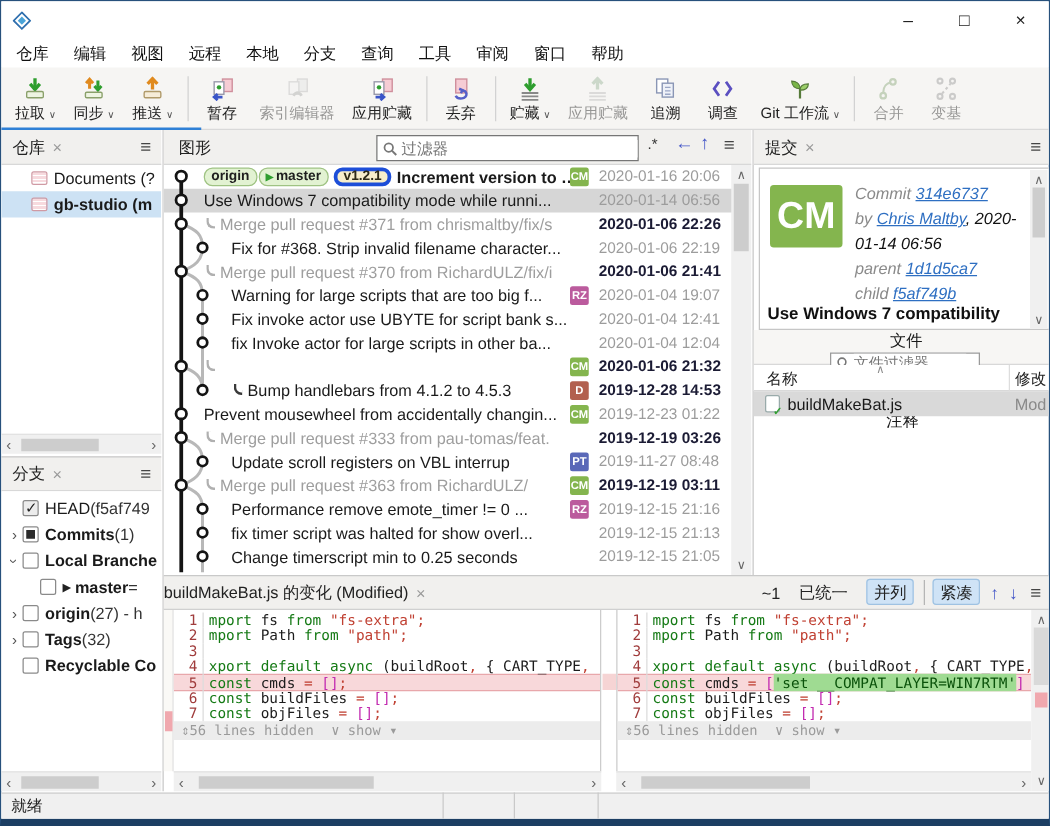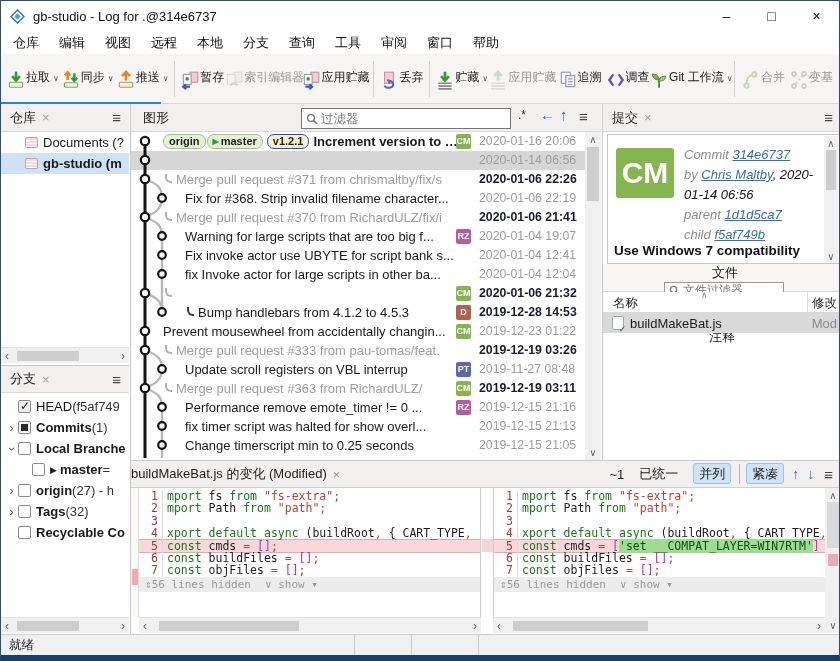--- a/index.html
+++ b/index.html
@@ -13,21 +13,21 @@
   .titlebar .title{font-size:13px;color:#111;}
   .wctrls{position:absolute;right:0;top:0;height:30px;display:flex;}
   .wctrl{width:45px;height:30px;display:flex;align-items:center;justify-content:center;font-size:14px;color:#222;}
 
   
   .menubar{position:absolute;left:0;top:30px;width:100%;height:23px;background:#fff;display:flex;align-items:center;padding-left:2px;}
   .menu-item{font-size:13px;color:#111;padding:2px 10px;}
 
   
   .toolbar{position:absolute;left:0;top:53px;width:100%;height:50px;background:#f6f5f3;border-bottom:1px solid #d9d9d9;display:flex;align-items:center;padding:0 4px;}
-  .tbtn{display:flex;flex-direction:row;justify-content:center;padding:2px 7px;min-width:46px;}
+  .tbtn{display:flex;flex-direction:column;align-items:center;justify-content:center;padding:2px 7px;min-width:46px;}
   .tbtn .ticon{height:22px;display:flex;align-items:flex-end;justify-content:center;}
   .tbtn .tlabel{font-size:12px;color:#222;margin-top:1px;white-space:nowrap;}
   .tbtn.dis{opacity:.45;}
   .dd{font-size:8px;color:#555;margin-left:3px;}
   .tsep{width:1px;height:36px;background:#d2d2d2;margin:0 4px;}
   .focus-underline{position:absolute;left:0;top:101px;width:160px;height:2px;background:#2f80d6;z-index:4;}
 
   
   .phead{position:absolute;height:28px;background:#f1f0ee;border-bottom:1px solid #d8d8d8;display:flex;align-items:center;font-size:13px;color:#222;}
   .ptitle{margin-left:9px;}
@@ -66,21 +66,21 @@
 
   
   .commit-area{position:absolute;left:130px;top:131px;width:470px;height:328px;background:#fff;overflow:hidden;}
   .commit-row{position:relative;height:19px;line-height:19px;white-space:nowrap;font-size:13px;}
   .commit-row.sel{background:#d6d6d6;}
   .msg{display:inline-block;vertical-align:top;}
   .msg.b{font-weight:bold;}
   .msg.gray{color:#9e9e9e;}
   .badge{display:inline-flex;align-items:center;height:15px;margin:2px 1px 0 0;padding:0 5px;border-radius:7px;font-size:11px;font-weight:bold;vertical-align:top;}
   .badge.branch{background:#e2f2d2;border:1px solid #9fc383;color:#1e1e1e;}
-  .badge.tag{background:#f7eecb;border:1px solid #1d4ed8;color:#2e2a18;margin-left:3px;margin-right:4px;justify-content:center;}
+  .badge.tag{background:#f7eecb;border:3px solid #1d4ed8;color:#2e2a18;margin-left:3px;margin-right:4px;justify-content:center;}
   .play{color:#2f9e2f;font-size:8px;margin-right:2px;}
   .merge-icon{display:inline-block;width:7px;height:9px;margin:4px 4px 0 2px;border-left:2px solid #b0b0b0;border-bottom:2px solid #b0b0b0;border-bottom-left-radius:6px;vertical-align:top;}
   .merge-icon.dark{border-color:#3a3a3a;}
   .av{position:absolute;right:130px;top:2px;width:15px;height:15px;border-radius:2px;color:#fff;font-size:9px;font-weight:bold;text-align:center;line-height:15px;}
   .cdate{position:absolute;right:14px;top:0;width:108px;font-size:12.3px;color:#9c9c9c;text-align:left;margin-left:24px;}
   .cdate.db{color:#1b1b34;font-weight:bold;}
   #graph-svg{position:absolute;left:130px;top:131px;z-index:3;pointer-events:none;}
 
   
   .sb{position:absolute;background:#f0f0f0;}
@@ -149,21 +149,20 @@
 
 <div class="window">
 
   <div class="titlebar">
     <span class="appicon">
       <svg width="15" height="15" viewBox="0 0 16 16">
           <path d="M8 1L15 8 8 15 1 8z" fill="none" stroke="#2f6fae" stroke-width="1.5"></path>
           <path d="M8 4.5L11.5 8 8 11.5 4.5 8z" fill="#4aa3d8"></path>
         </svg>
     </span>
-    <span class="title">gb-studio - Log for .@314e6737</span>
     <div class="wctrls">
       <div class="wctrl">–</div>
       <div class="wctrl">□</div>
       <div class="wctrl">×</div>
     </div>
   </div>
 
   <div class="menubar" id="menu-items">
       <span class="menu-item">仓库</span>
       <span class="menu-item">编辑</span>
@@ -430,21 +429,21 @@
 
   <div class="commit-area" id="commit-rows">
       <div class="commit-row" style="padding-left: 32px;"><span class="badge branch">
           <span>origin</span>
         </span><span class="badge branch">
           <span class="play">▶</span>
           <span>master</span>
         </span><span class="badge tag">
           <span>v1.2.1</span>
         </span><span class="msg b">Increment version to …</span><span class="av" style="background: rgb(132, 181, 78);">CM</span><span class="cdate">2020-01-16 20:06</span></div>
-      <div class="commit-row sel" style="padding-left: 32px;"><span class="cdate">2020-01-14 06:56</span></div>
+      <div class="commit-row sel" style="padding-left: 32px;"><span class="msg">Use Windows 7 compatibility mode while runni...</span><span class="cdate">2020-01-14 06:56</span></div>
       <div class="commit-row" style="padding-left: 32px;"><span class="merge-icon"></span><span class="msg gray">Merge pull request #371 from chrismaltby/fix/s</span><span class="cdate db">2020-01-06 22:26</span></div>
       <div class="commit-row" style="padding-left: 54px;"><span class="msg">Fix for #368. Strip invalid filename character...</span><span class="cdate">2020-01-06 22:19</span></div>
       <div class="commit-row" style="padding-left: 32px;"><span class="merge-icon"></span><span class="msg gray">Merge pull request #370 from RichardULZ/fix/i</span><span class="cdate db">2020-01-06 21:41</span></div>
       <div class="commit-row" style="padding-left: 54px;"><span class="msg">Warning for large scripts that are too big f...</span><span class="av" style="background: rgb(187, 91, 157);">RZ</span><span class="cdate">2020-01-04 19:07</span></div>
       <div class="commit-row" style="padding-left: 54px;"><span class="msg">Fix invoke actor use UBYTE for script bank s...</span><span class="cdate">2020-01-04 12:41</span></div>
       <div class="commit-row" style="padding-left: 54px;"><span class="msg">fix Invoke actor for large scripts in other ba...</span><span class="cdate">2020-01-04 12:04</span></div>
       <div class="commit-row" style="padding-left: 32px;"><span class="merge-icon"></span><span class="av" style="background: rgb(132, 181, 78);">CM</span><span class="cdate db">2020-01-06 21:32</span></div>
       <div class="commit-row" style="padding-left: 54px;"><span class="merge-icon dark"></span><span class="msg">Bump handlebars from 4.1.2 to 4.5.3</span><span class="av" style="background: rgb(178, 96, 79);">D</span><span class="cdate db">2019-12-28 14:53</span></div>
       <div class="commit-row" style="padding-left: 32px;"><span class="msg">Prevent mousewheel from accidentally changin...</span><span class="av" style="background: rgb(132, 181, 78);">CM</span><span class="cdate">2019-12-23 01:22</span></div>
       <div class="commit-row" style="padding-left: 32px;"><span class="merge-icon"></span><span class="msg gray">Merge pull request #333 from pau-tomas/feat.</span><span class="cdate db">2019-12-19 03:26</span></div>

